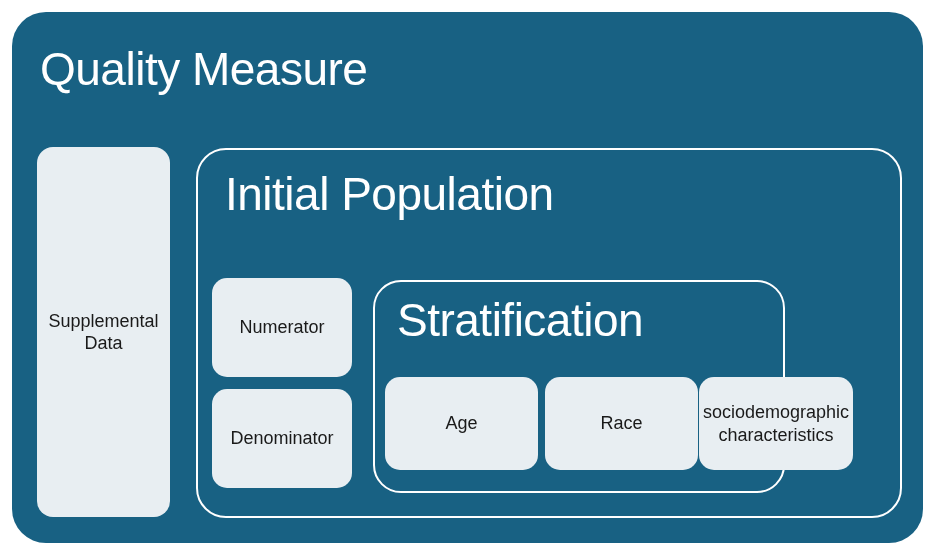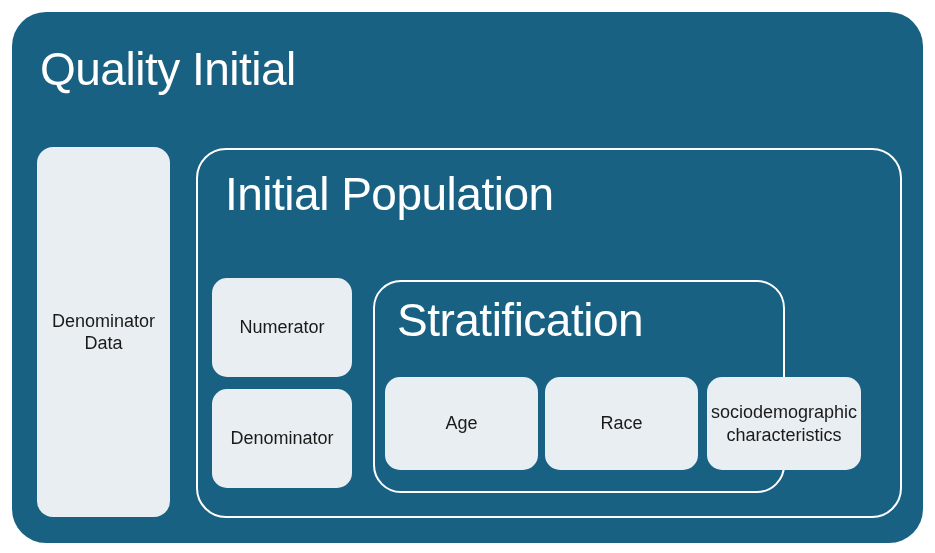--- a/index.html
+++ b/index.html
@@ -86,33 +86,33 @@
     height: 99px;
   }
   .denominator-box {
     left: 14px;
     top: 239px;
     width: 140px;
     height: 99px;
   }
   .age-box  { left: 10px;  top: 95px; width: 153px; height: 93px; }
   .race-box { left: 170px; top: 95px; width: 153px; height: 93px; }
-  .socio-box{ left: 332px; top: 95px; width: 154px; height: 93px; padding: 4px 2px; }
+  .socio-box{ left: 324px; top: 95px; width: 154px; height: 93px; padding: 4px 2px; }
 </style>
 </head>
 <body>
 
 <div class="stage">
 
   <div class="qm-container">
 
-    <div class="big-title qm-title">Quality Initial</div>
+    <div class="big-title qm-title">Quality Measure</div>
 
     <div class="fill-box supplemental-box">
-      <span>Denominator Data</span>
+      <span>Supplemental Data</span>
     </div>
 
     <div class="outline-box ip-container">
 
       <div class="big-title ip-title">Initial Population</div>
 
       <div class="fill-box denominator-box">
         <span>Denominator</span>
       </div>
 

